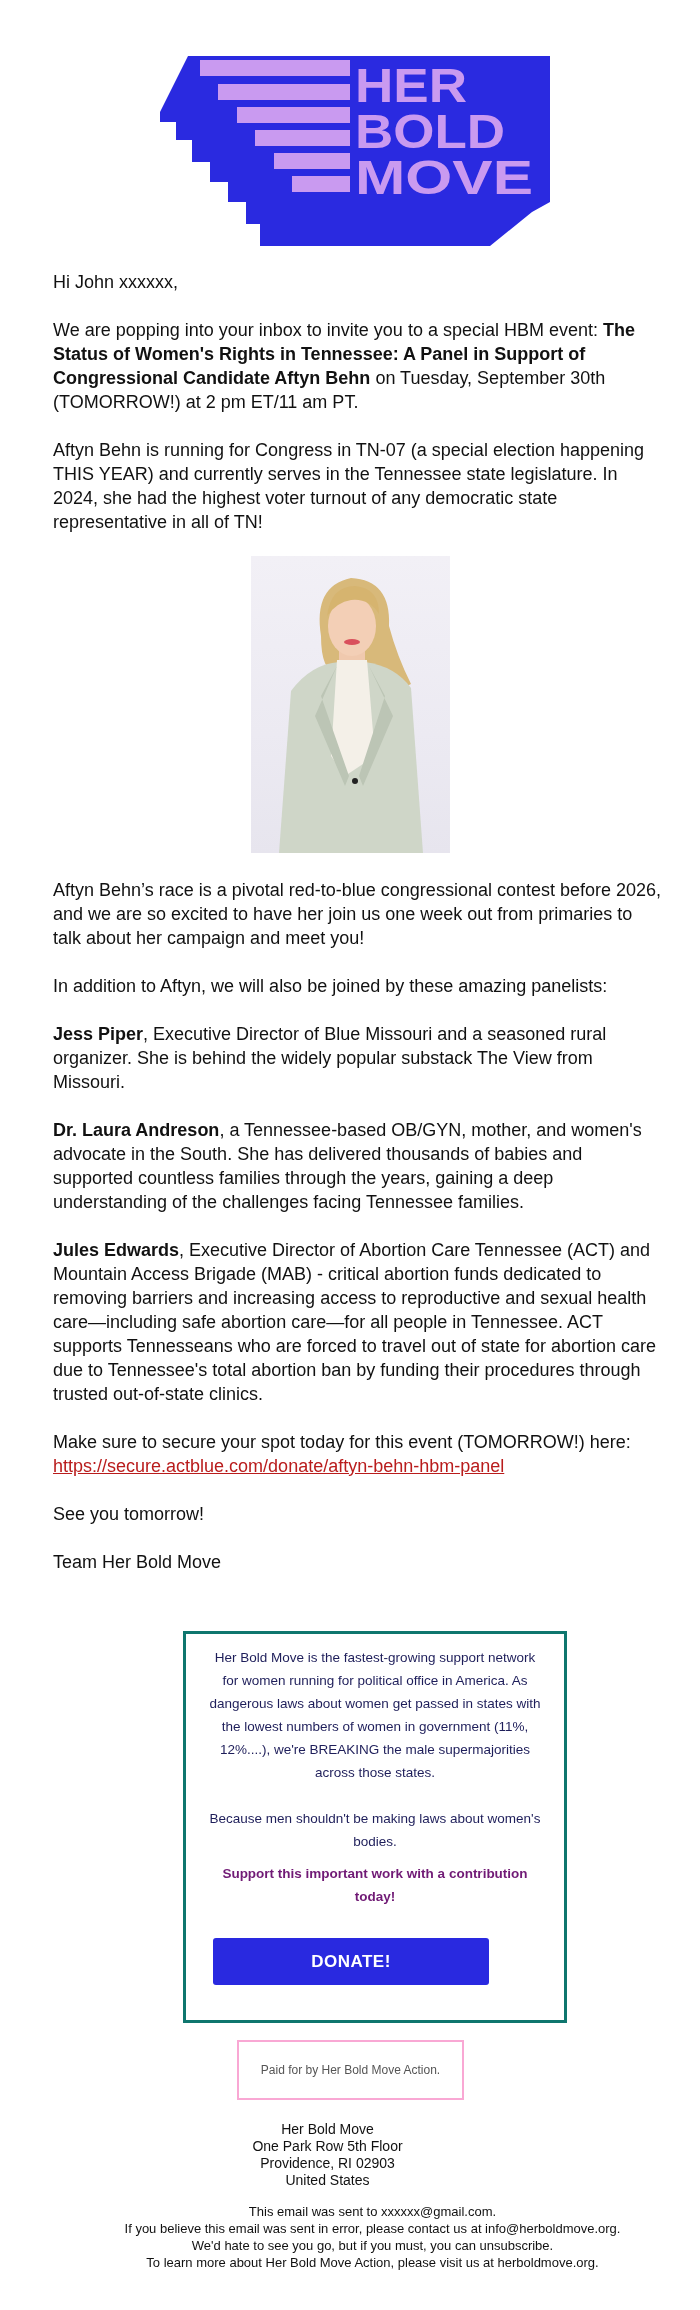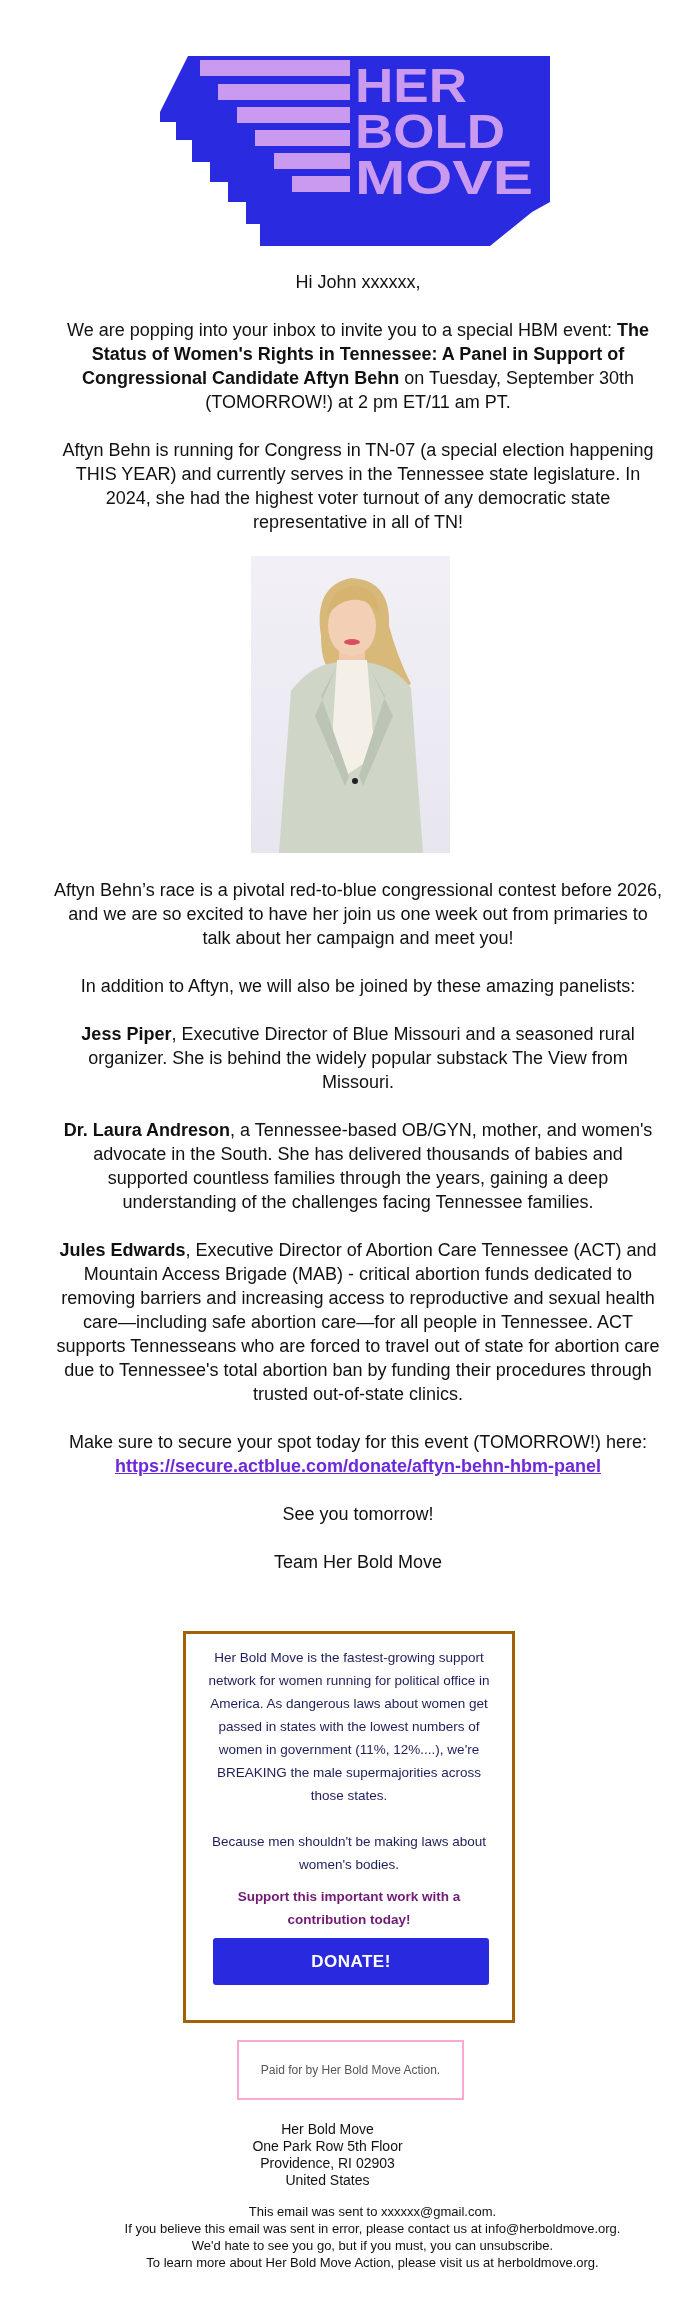--- a/index.html
+++ b/index.html
@@ -2,31 +2,31 @@
 <html><head>
 <meta charset="utf-8">
 <style>
   * { box-sizing: border-box; margin: 0; padding: 0; }
   html, body { width: 700px; background: #ffffff; }
   body { font-family: "Liberation Sans", sans-serif; color: #111111; position: relative; height: 2310px; overflow: hidden; }
 
   .logo-wrap { position: absolute; left: 160px; top: 52px; width: 390px; height: 194px; }
   .logo-wrap svg { display: block; width: 100%; height: 100%; }
 
-  .content { position: absolute; left: 53px; top: 270px; width: 610px; font-size: 18px; line-height: 24px; text-align: center; }
+  .content { position: absolute; left: 53px; top: 270px; width: 610px; font-size: 18px; line-height: 24px; }
   .content p { margin: 0 0 24px 0; }
   .content b { font-weight: 700; }
   a.link { color: #1a1aa8; text-decoration: underline; }
-  a.link-bold { color: #6d28d9; text-decoration: underline; font-weight: 700; }
+  a.link-bold { color: #b91c1c; text-decoration: underline; font-weight: 400; }
 
   .photo { width: 199px; height: 297px; margin: -2px 0 25px 198px; position: relative; overflow: hidden;
            background: linear-gradient(180deg, #f2f0f6 0%, #eceaf2 60%, #e7e5ee 100%); }
 
-  .support-box { position: absolute; left: 183px; top: 1631px; width: 332px; height: 392px;
-                 border: 3px solid #a16207; background: #fff; text-align: center; color: #1e1e5a; }
+  .support-box { position: absolute; left: 183px; top: 1631px; width: 384px; height: 392px;
+                 border: 3px solid #0f766e; background: #fff; text-align: center; color: #1e1e5a; }
   .support-box .para { font-size: 13.5px; line-height: 23px; margin: 12px 22px 0 22px; }
   .support-box .para2 { margin-top: 23px; }
   .support-box .strong { font-weight: 700; color: #701a75; margin-top: 9px; }
   .donate-btn { position: absolute; left: 27px; top: 304px; width: 276px; height: 47px;
                 background: #2929e0; color: #ffffff; font-weight: 700; font-size: 17px; letter-spacing: 0.5px;
                 border-radius: 3px; border: none; display: flex; align-items: center; justify-content: center; cursor: pointer; }
 
   .paid-box { position: absolute; left: 237px; top: 2040px; width: 227px; height: 60px; border: 2px solid #f9a8d4;
               display: flex; align-items: center; justify-content: center; font-size: 12px; color: #555; }
 

